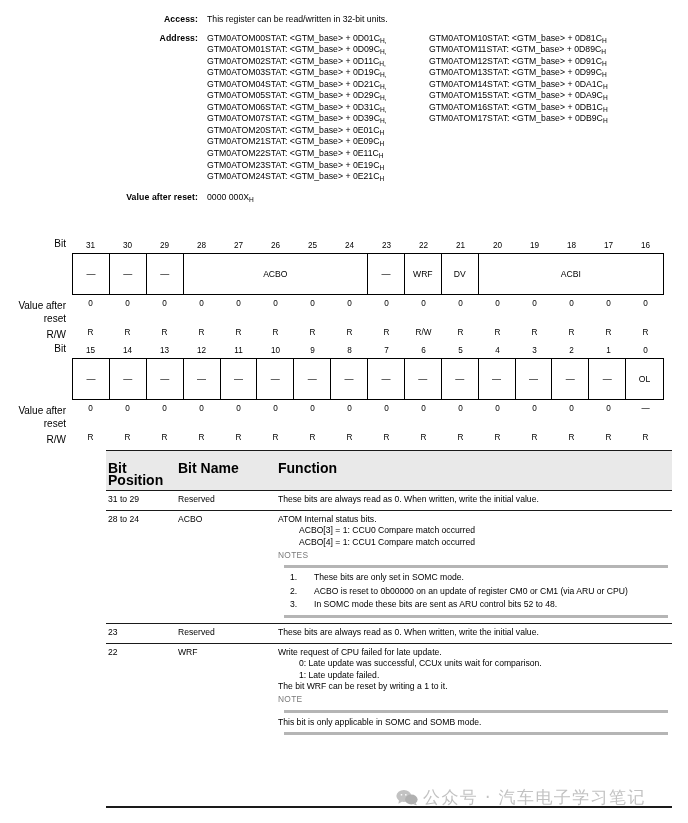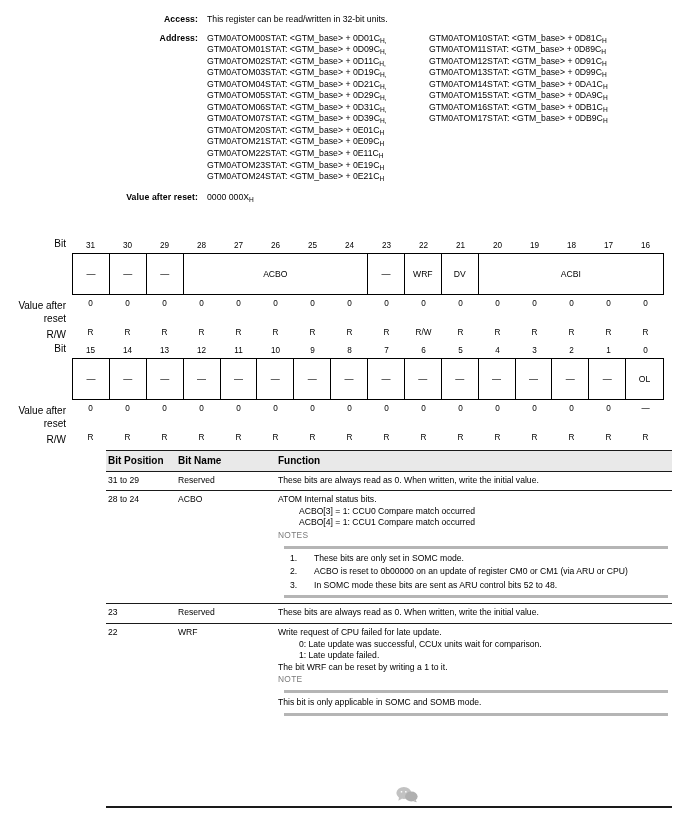--- a/index.html
+++ b/index.html
@@ -65,23 +65,23 @@
   .tbl-caption {
     font-size: 10.2px; font-weight: bold; color: #595959;
     margin-bottom: 9px; letter-spacing: .1px;
   }
   table.reg { width: 566px; border-collapse: collapse; table-layout: fixed; }
   table.reg th, table.reg td {
     vertical-align: top; text-align: left; font-weight: normal;
     font-size: 8.6px; line-height: 11.6px; padding: 3px 0 4px 0;
   }
   table.reg thead th {
-    background: #e9e9e9; font-weight: bold; font-size: 10px;
+    background: #e9e9e9; font-weight: bold; font-size: 14px;
     border-top: 1.6px solid #1a1a1a; border-bottom: 1.6px solid #1a1a1a;
-    padding: 4px 0 4px 0;
+    padding: 12px 0 4px 0;
   }
   table.reg tbody td { border-bottom: 1px solid #1a1a1a; }
   table.reg tbody tr:last-child td { border-bottom: none; }
   .c-pos { width: 72px; padding-left: 2px !important; }
   .c-name { width: 100px; }
   .c-fn { width: 394px; padding-right: 4px !important; }
 
   .fn-indent { padding-left: 21px; }
   .notes-label {
     color: #7a7a7a; font-size: 8.4px; letter-spacing: .3px;
@@ -389,13 +389,14 @@
 
 <div class="watermark">
   <svg class="wm-icon" viewBox="0 0 28 20">
     <ellipse cx="10" cy="8" rx="9.5" ry="7.6" fill="#c2c2c2"></ellipse>
     <path d="M4 13 L3 18 L8 15 Z" fill="#c2c2c2"></path>
     <ellipse cx="19.5" cy="12.5" rx="8" ry="6.4" fill="#b0b0b0"></ellipse>
     <path d="M25 17 L26.5 20 L22 18.5 Z" fill="#b0b0b0"></path>
     <circle cx="7" cy="6.5" r="1.1" fill="#ffffff"></circle>
     <circle cx="12.5" cy="6.5" r="1.1" fill="#ffffff"></circle>
   </svg>
+  <span>公众号 · 汽车电子学习笔记</span>
 </div>
 
 </body></html>

